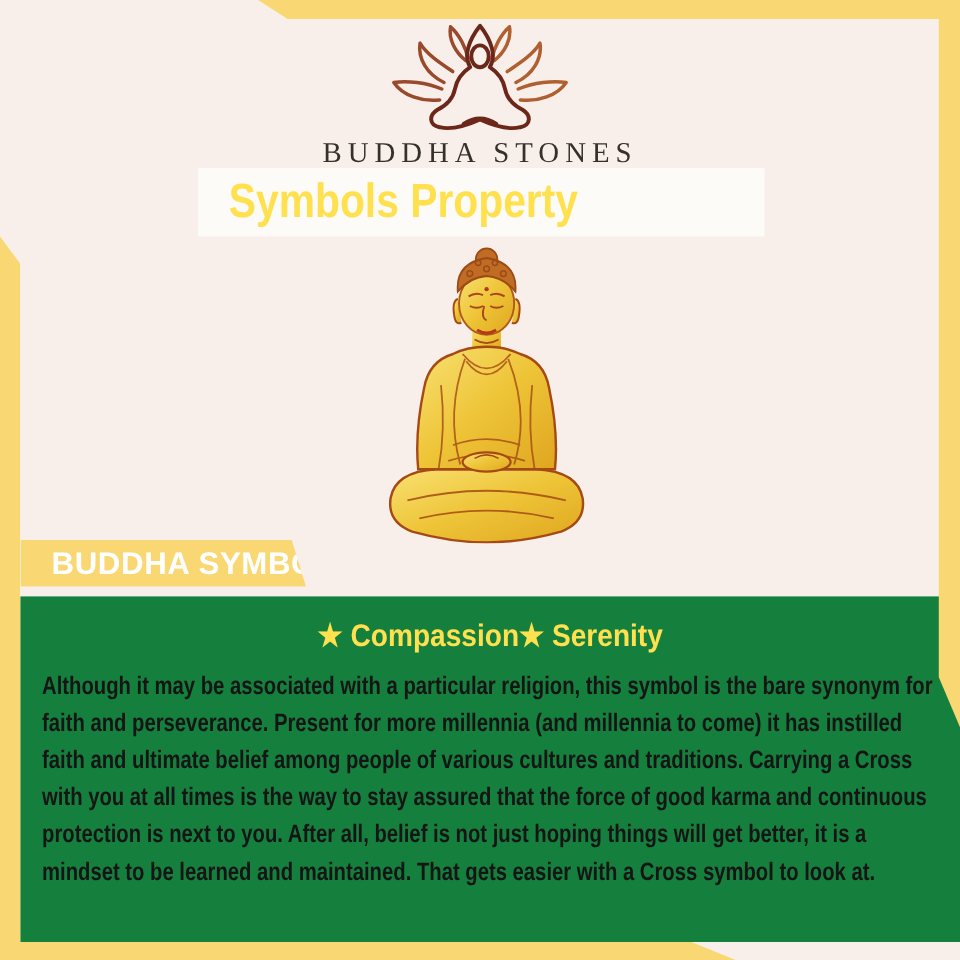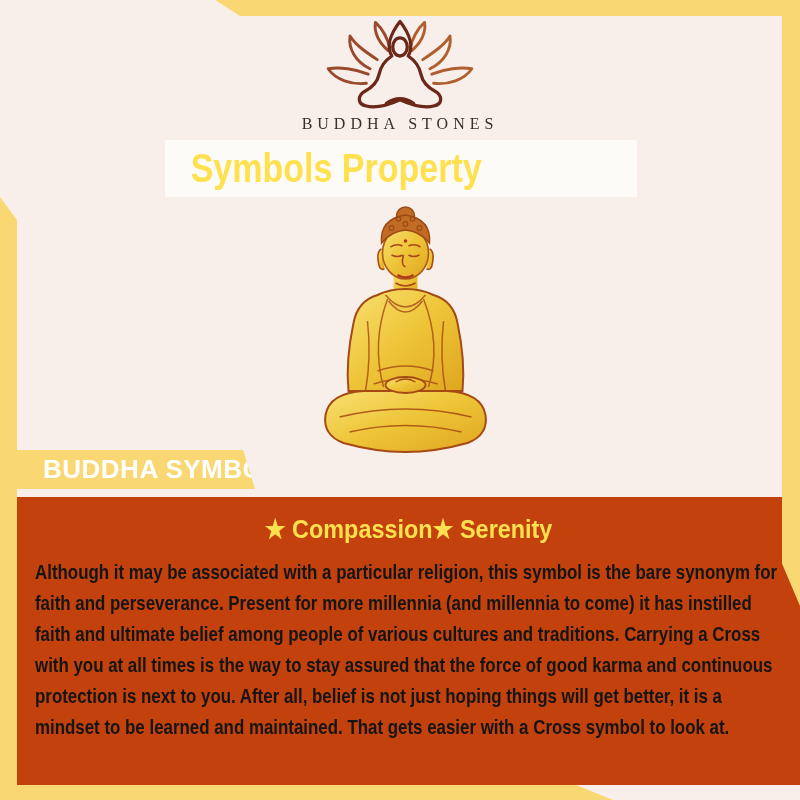--- a/index.html
+++ b/index.html
@@ -42,21 +42,21 @@
     clip-path:polygon(0 0,94% 0,100% 100%,0 100%);
     z-index:6;
   }
 
   
   .logo-wrap{position:absolute;left:0;top:16px;width:800px;text-align:center;z-index:2;}
   .logo-svg{display:inline-block;width:172px;height:100px;}
   .brand-name{
     position:absolute;left:0;top:115px;width:800px;text-align:center;
     font-family:"Liberation Serif", serif;
-    font-size:16px;letter-spacing:5px;color:#36302b;z-index:2;
+    font-size:24px;letter-spacing:5px;color:#36302b;z-index:2;
   }
 
   
   .title-band{
     position:absolute;left:165px;top:140px;width:472px;height:57px;
     background:#fdfbf8;display:flex;align-items:center;justify-content:flex-start;
     z-index:2;
   }
   .title-text{
     font-size:40px;font-weight:bold;color:var(--title-yellow);
@@ -75,21 +75,21 @@
     z-index:5;display:flex;align-items:center;
   }
   .label-banner .label-text{
     padding-left:26px;color:#ffffff;font-size:26px;font-weight:600;
     letter-spacing:.5px;white-space:nowrap;
   }
 
   
   .content{
     position:absolute;left:17px;top:497px;width:783px;height:288px;
-    background:#c2410c;z-index:3;
+    background:#15803d;z-index:3;
   }
   .traits-line{
     margin-top:17px;width:100%;text-align:center;
     font-size:26px;font-weight:bold;color:var(--title-yellow);
     transform:scaleX(.9);white-space:nowrap;
   }
   .description{
     margin:11px 0 0 18px;width:940px;
     transform:scaleX(.804);transform-origin:left top;
     font-size:21px;font-weight:bold;line-height:31px;color:var(--ink);

